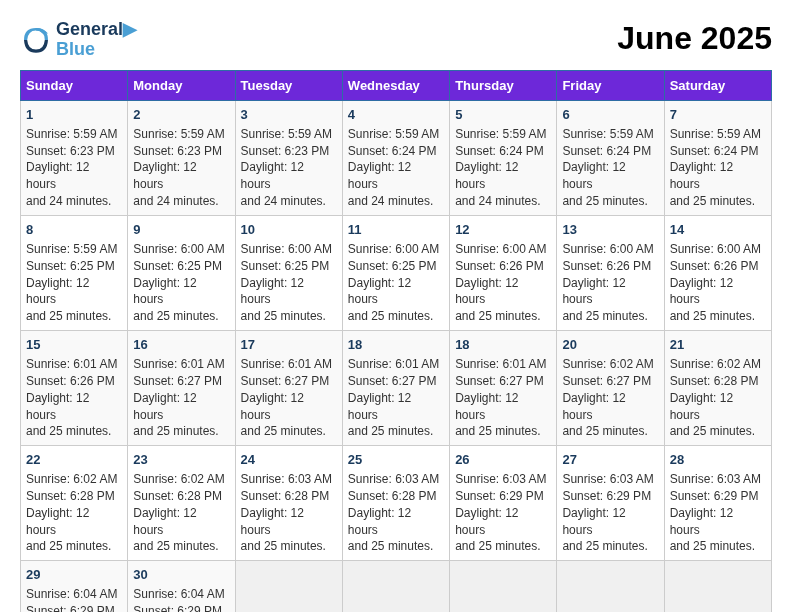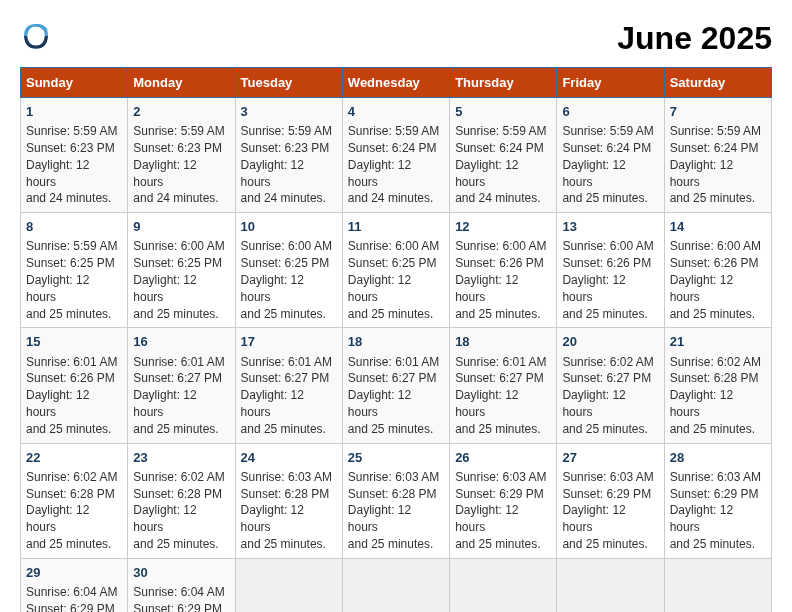--- a/index.html
+++ b/index.html
@@ -45,21 +45,21 @@
     .subtitle {
       font-size: 15px;
       color: #555;
     }
     table {
       width: 100%;
       border-collapse: collapse;
       font-size: 11px;
     }
     thead tr th {
-      background-color: #c2410c;
+      background-color: #6d28d9;
       color: #fff;
       padding: 7px 5px;
       text-align: left;
       font-size: 13px;
       font-weight: bold;
       border: 1px solid #2e6da4;
     }
     tbody tr td {
       border: 1px solid #ccc;
       vertical-align: top;
@@ -93,20 +93,24 @@
 </head>
 <body>
 
 <div class="header-area">
   <div class="logo">
     <svg class="logo-icon" viewBox="0 0 40 40">
       <path d="M5 20 Q5 5 20 5 Q30 5 35 12 L28 12 Q25 8 20 8 Q10 8 9 20 Z" fill="#4a9fd4"></path>
       <path d="M9 20 Q10 32 20 32 Q30 32 31 20 L35 20 Q34 36 20 36 Q6 36 5 20 Z" fill="#1a3a5c"></path>
       <path d="M20 5 Q35 5 35 20 L31 20 Q31 8 20 8 Z" fill="#4a9fd4"></path>
     </svg>
+    <div class="logo-text">
+      <div>General<span>▶</span></div>
+      <div style="color:#4a9fd4;">Blue</div>
+    </div>
   </div>
   <div class="title-area">
     <div class="main-title">June 2025</div>
   </div>
 </div>
 
 <table>
   <thead>
     <tr id="header-row">
         <th>Sunday</th>

